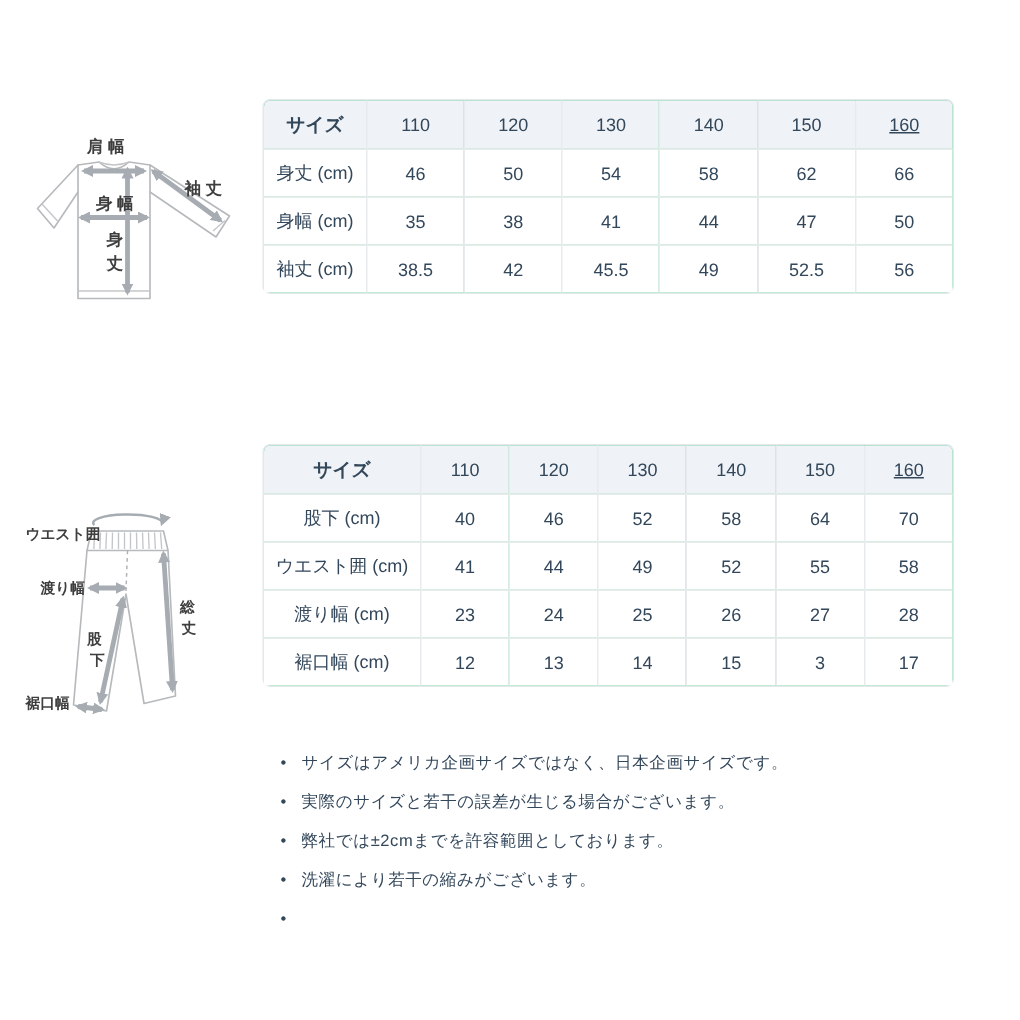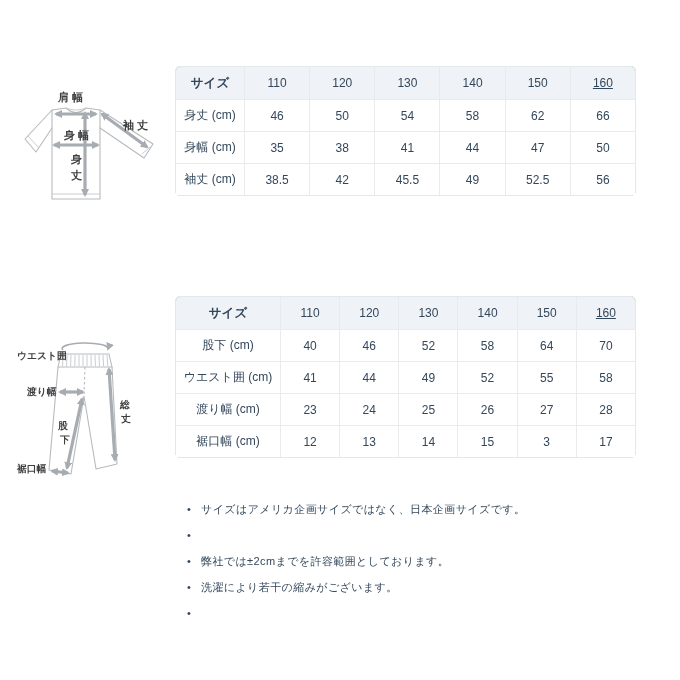--- a/index.html
+++ b/index.html
@@ -238,20 +238,21 @@
       </table>
   </div>
 
   <ul class="notes">
       <li>
         <span class="bullet">•</span>
         <span>サイズはアメリカ企画サイズではなく、日本企画サイズです。</span>
       </li>
       <li>
         <span class="bullet">•</span>
+        <span>実際のサイズと若干の誤差が生じる場合がございます。</span>
       </li>
       <li>
         <span class="bullet">•</span>
         <span>弊社では±2cmまでを許容範囲としております。</span>
       </li>
       <li>
         <span class="bullet">•</span>
         <span>洗濯により若干の縮みがございます。</span>
       </li>
       <li>

